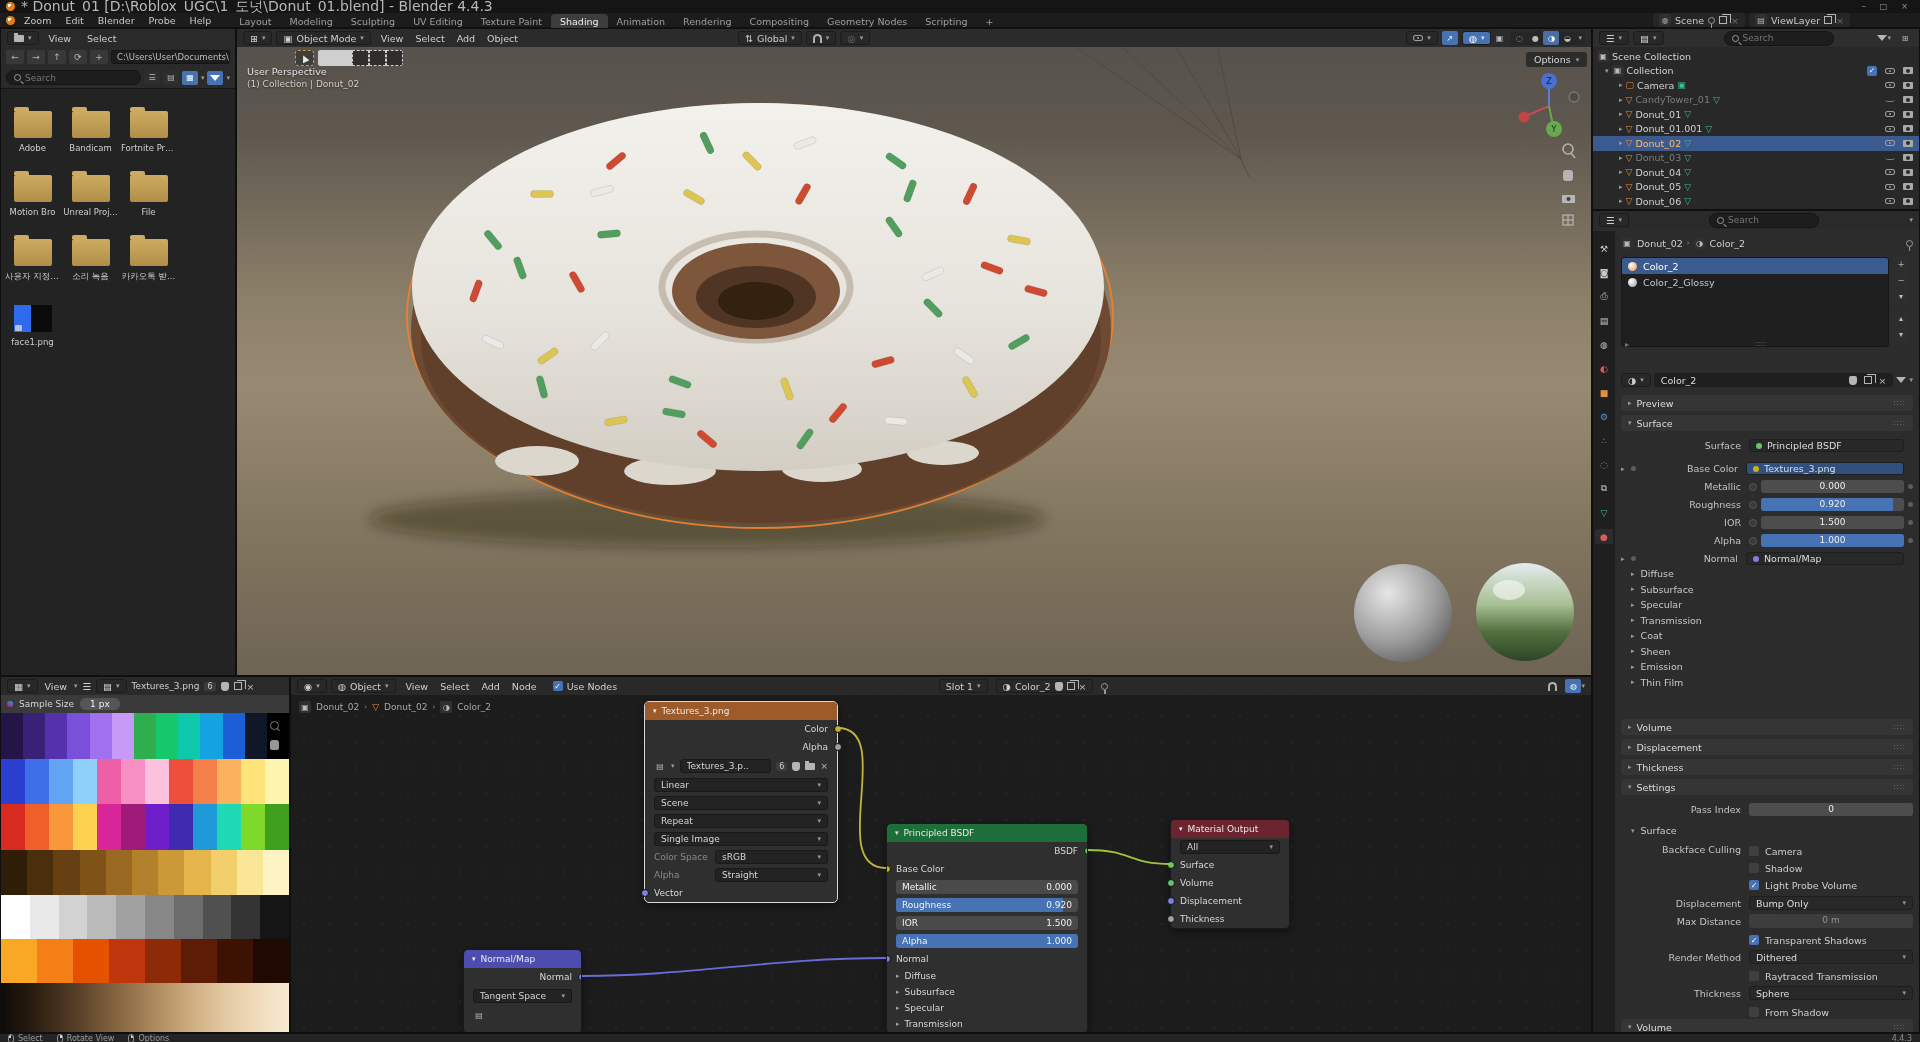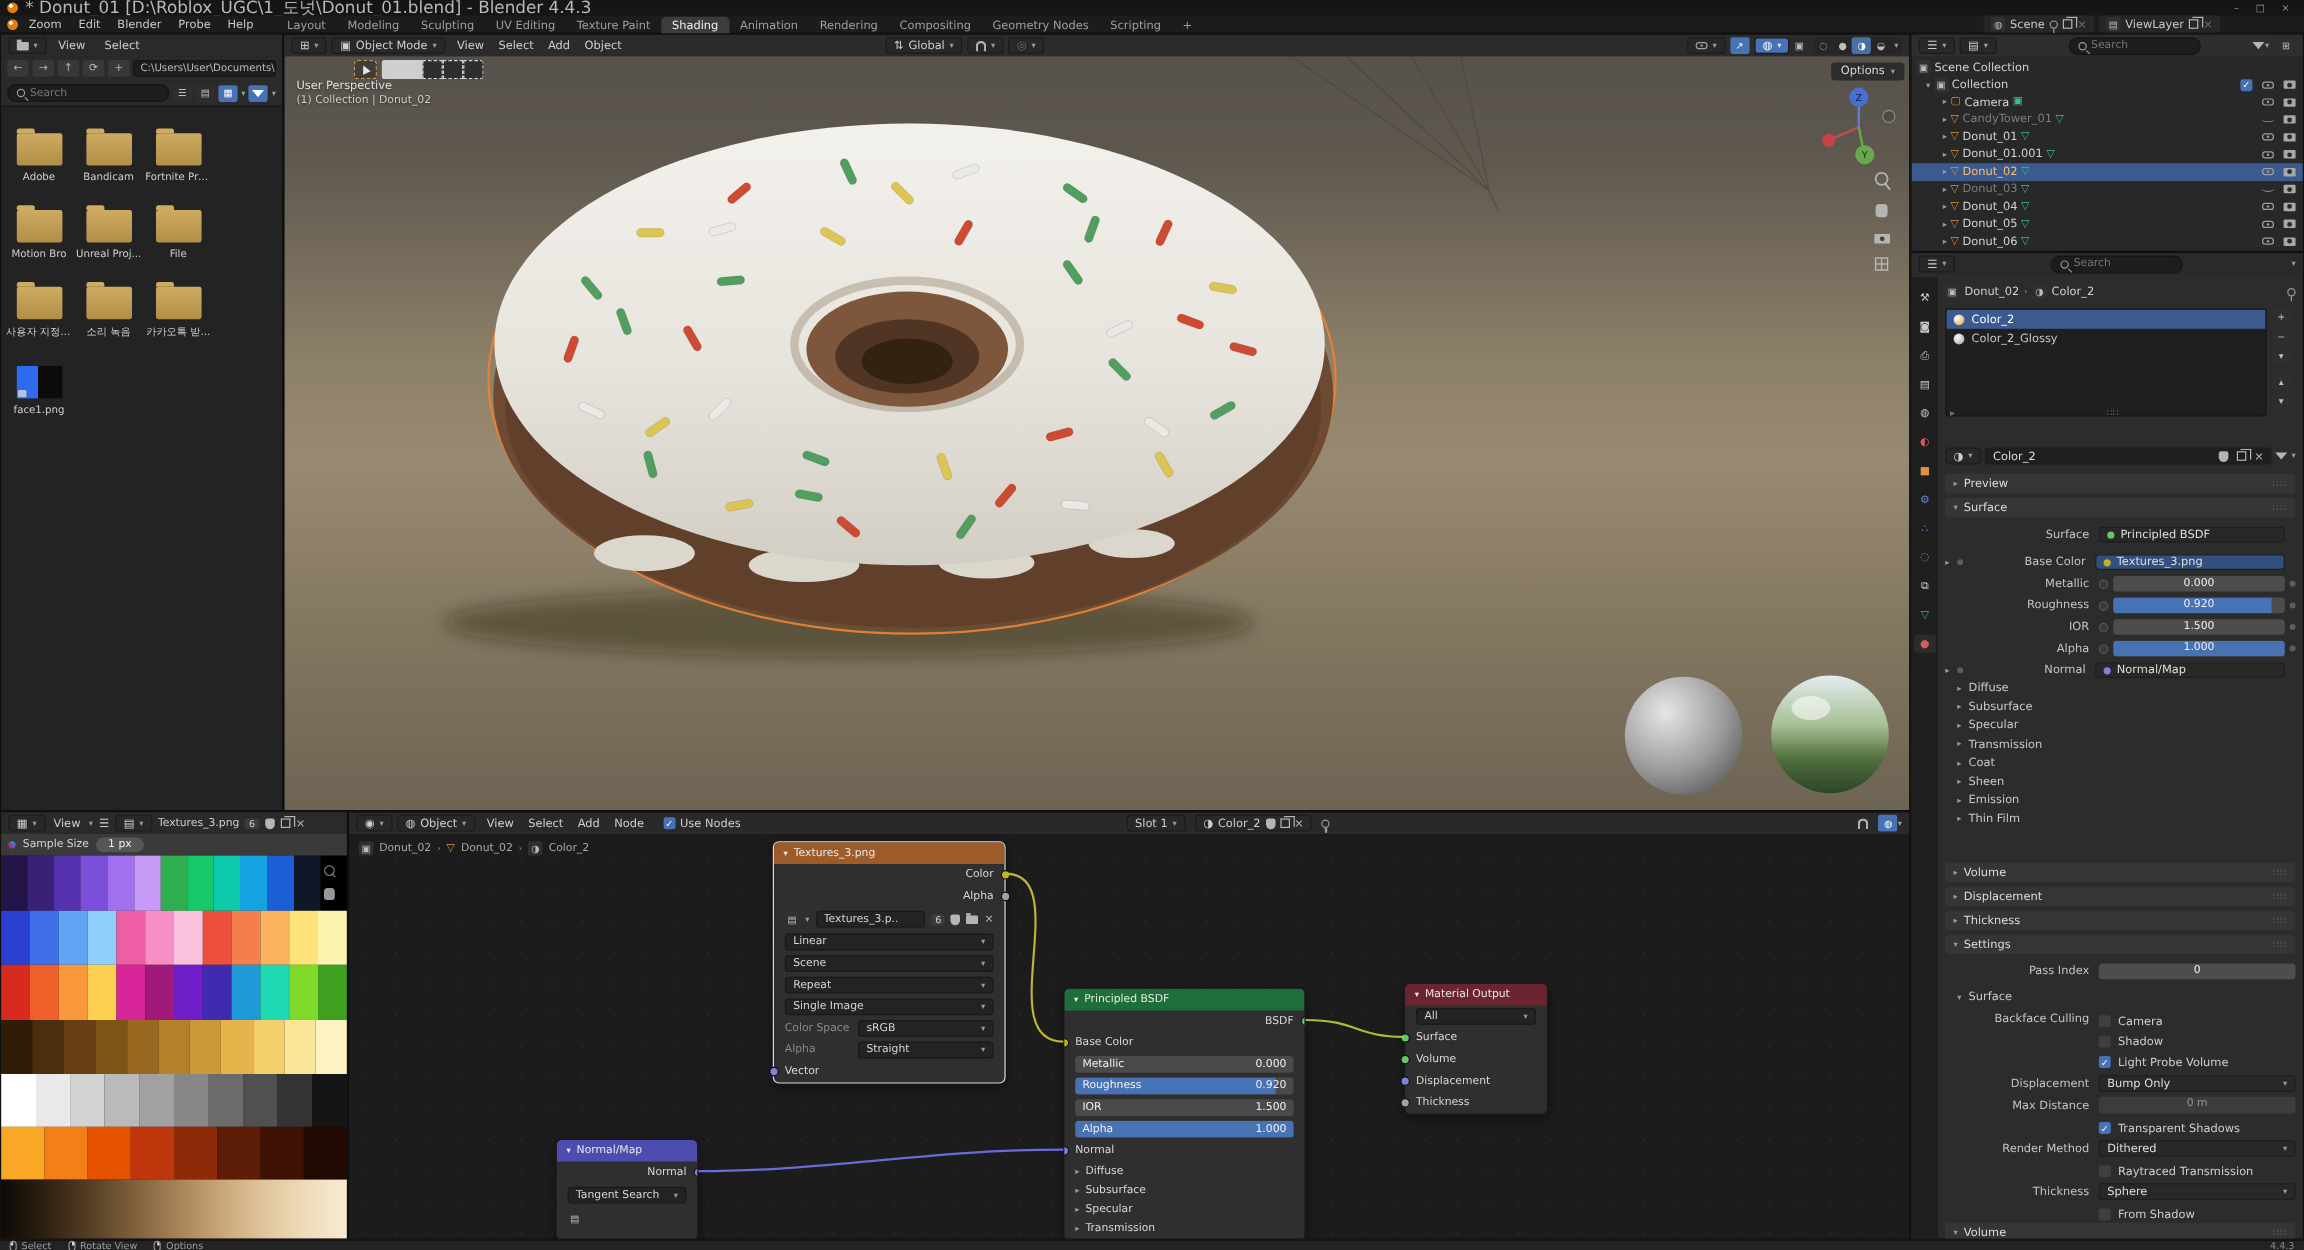--- a/index.html
+++ b/index.html
@@ -1225,21 +1225,21 @@
       <div class="nhead" style="background:#4d4db0">
           <span class="chev" style="color:#eee">▾</span>
           <span>Normal/Map</span>
         </div>
       <div class="nrow out">
           <span>Normal</span>
           <span class="sock r" style="background:#8080e0"></span>
         </div>
       <div class="nrow" style="height:20px">
           <span class="nd">
-            <span>Tangent Search</span>
+            <span>Tangent Space</span>
             <span class="chev">▾</span>
           </span>
         </div>
       <div class="nrow">
           <span class="mini-ic">▤</span>
         </div>
     </div>
 
     <svg id="wires" width="1302" height="357">
       <path d="M547,51 C605,51 535,191 595,191" fill="none" stroke="#bfb43c" stroke-width="1.8"></path>

